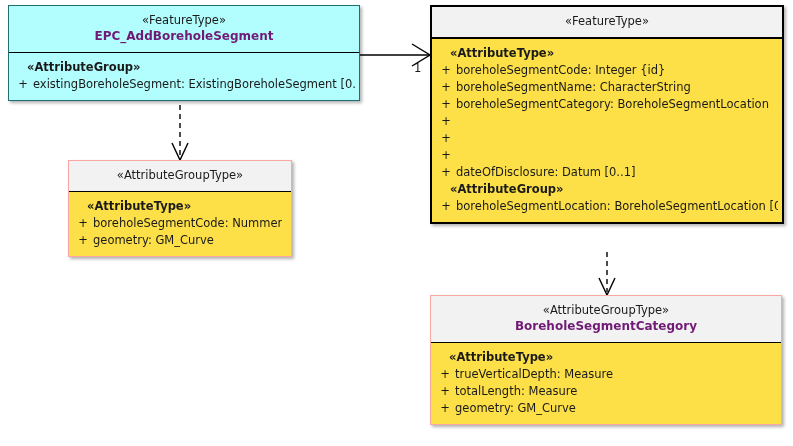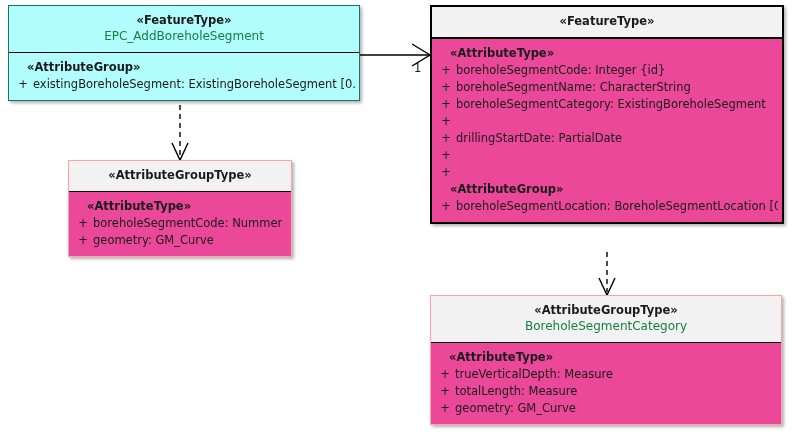--- a/index.html
+++ b/index.html
@@ -56,43 +56,43 @@
     padding: 7px 6px 8px 6px;
     background: #f2f2f2;
   }
   .featuretype-highlight .class-header {
     background: #b2fdfd;
   }
   .class-stereotype {
     font-size: 11.5px;
     line-height: 15px;
     color: #1a1a1a;
-    font-weight: bold;
+    font-weight: normal;
     white-space: nowrap;
   }
   .class-name {
     font-size: 12px;
     line-height: 16px;
-    font-weight: normal;
-    color: #15803d;
+    font-weight: bold;
+    color: #701a75;
     white-space: nowrap;
   }
 
   .class-divider {
     height: 0;
     border-top: 1px solid #000000;
   }
   .thick .class-divider {
     border-top: 2px solid #000000;
   }
 
   .class-body {
     box-sizing: border-box;
     padding: 6px 4px 7px 4px;
-    background: #ec4899;
+    background: #fde047;
   }
   .featuretype-highlight .class-body {
     background: #b2fdfd;
   }
 
   .group-label {
     font-size: 11.5px;
     line-height: 17px;
     padding-left: 14px;
     white-space: nowrap;
@@ -179,34 +179,34 @@
       <div class="attr-row">
         <span class="attr-vis">+</span>
         <span class="attr-text">boreholeSegmentCode: Integer {id}</span>
       </div>
       <div class="attr-row">
         <span class="attr-vis">+</span>
         <span class="attr-text">boreholeSegmentName: CharacterString</span>
       </div>
       <div class="attr-row">
         <span class="attr-vis">+</span>
-        <span class="attr-text">boreholeSegmentCategory: ExistingBoreholeSegment</span>
-      </div>
-      <div class="attr-row">
-        <span class="attr-vis">+</span>
-      </div>
-      <div class="attr-row">
-        <span class="attr-vis">+</span>
-        <span class="attr-text">drillingStartDate: PartialDate</span>
-      </div>
-      <div class="attr-row">
-        <span class="attr-vis">+</span>
-      </div>
-      <div class="attr-row">
-        <span class="attr-vis">+</span>
+        <span class="attr-text">boreholeSegmentCategory: BoreholeSegmentLocation</span>
+      </div>
+      <div class="attr-row">
+        <span class="attr-vis">+</span>
+      </div>
+      <div class="attr-row">
+        <span class="attr-vis">+</span>
+      </div>
+      <div class="attr-row">
+        <span class="attr-vis">+</span>
+      </div>
+      <div class="attr-row">
+        <span class="attr-vis">+</span>
+        <span class="attr-text">dateOfDisclosure: Datum [0..1]</span>
       </div>
 
       <div class="group-label">«AttributeGroup»</div>
       <div class="attr-row">
         <span class="attr-vis">+</span>
         <span class="attr-text">boreholeSegmentLocation: BoreholeSegmentLocation [0..1]</span>
       </div>
     </div>
   </div>
 

